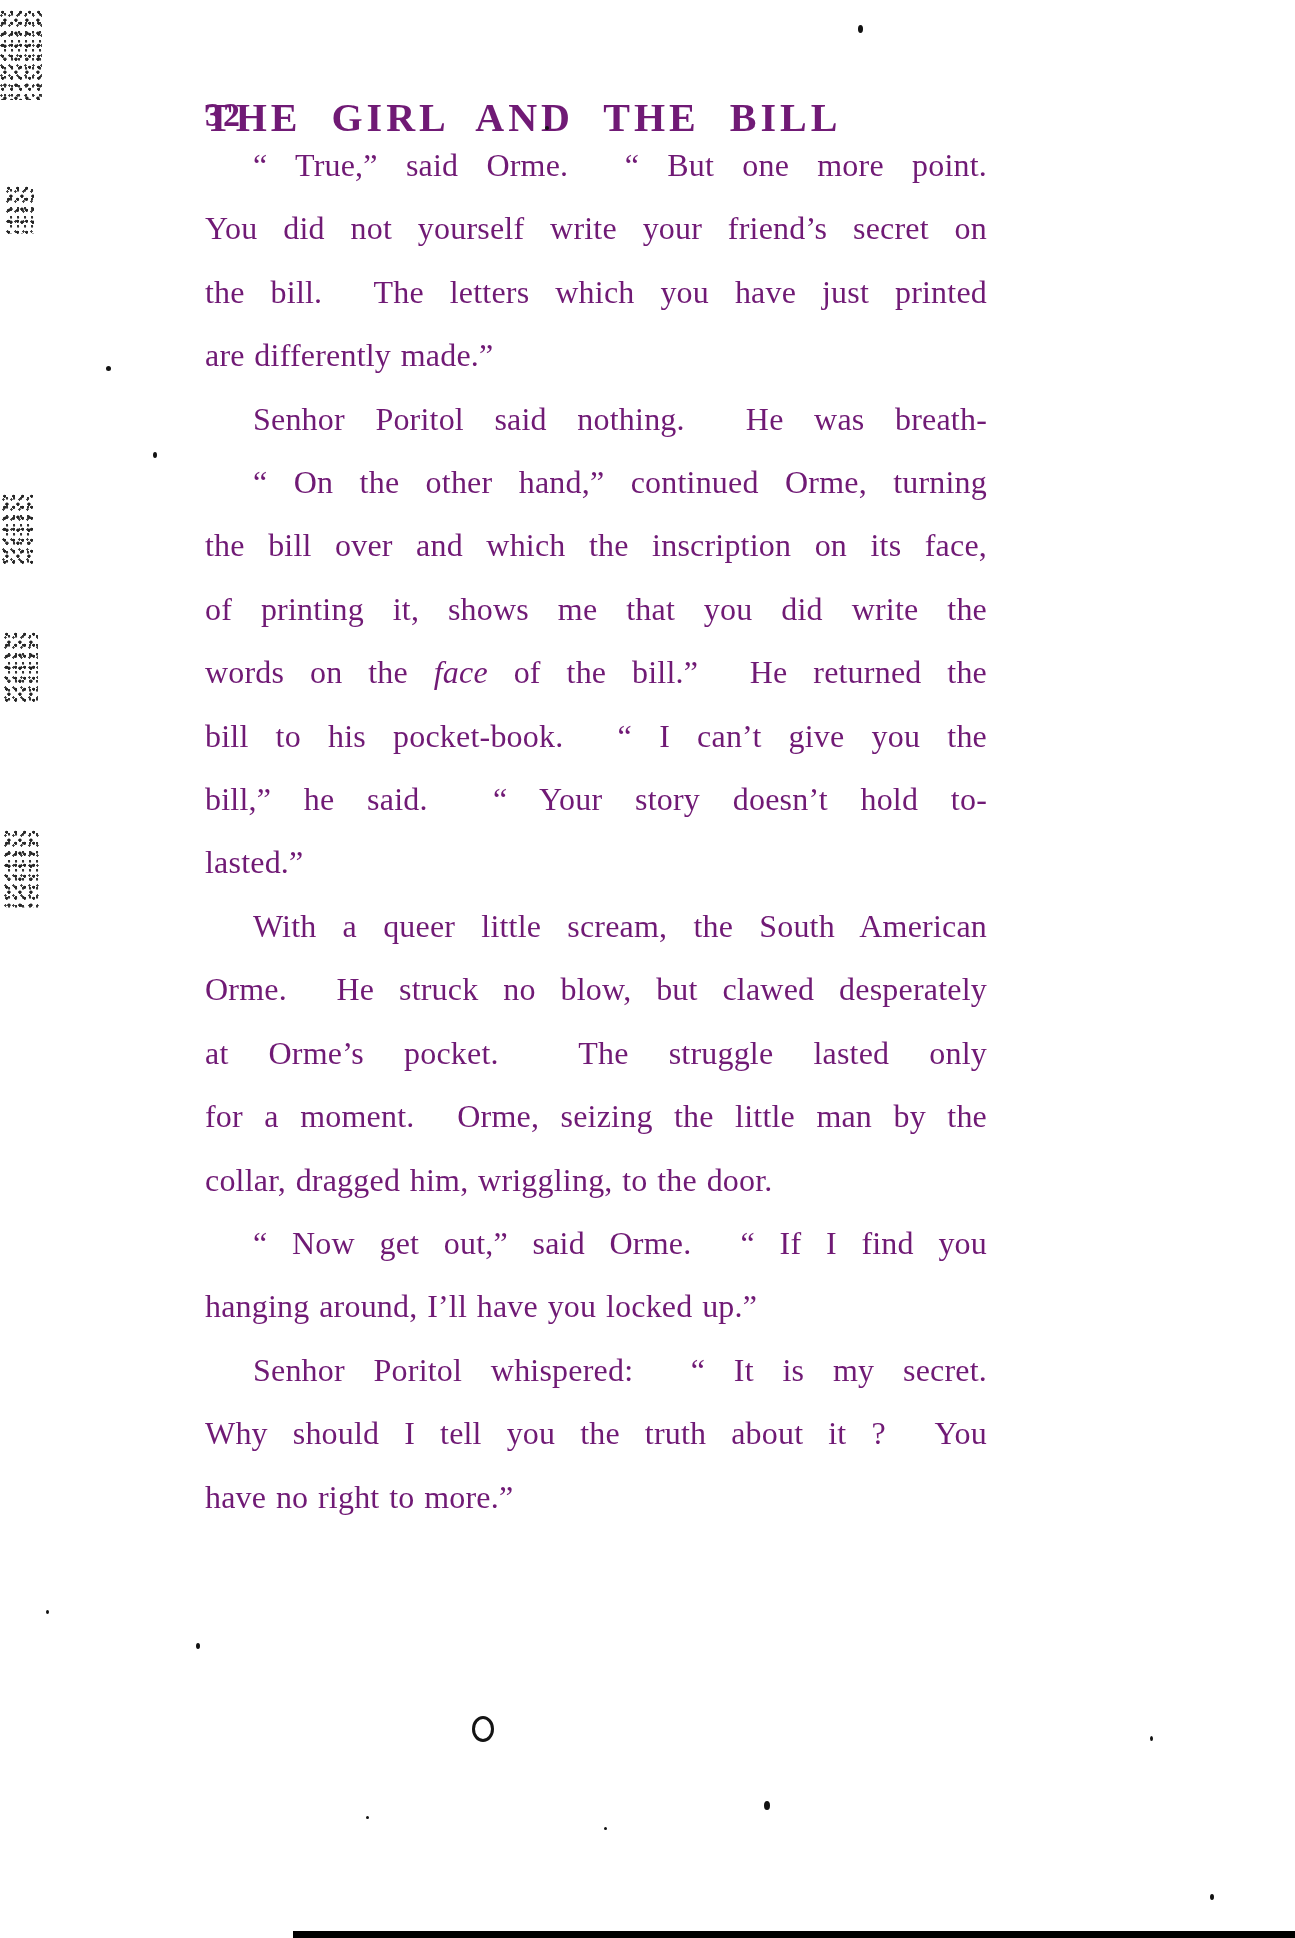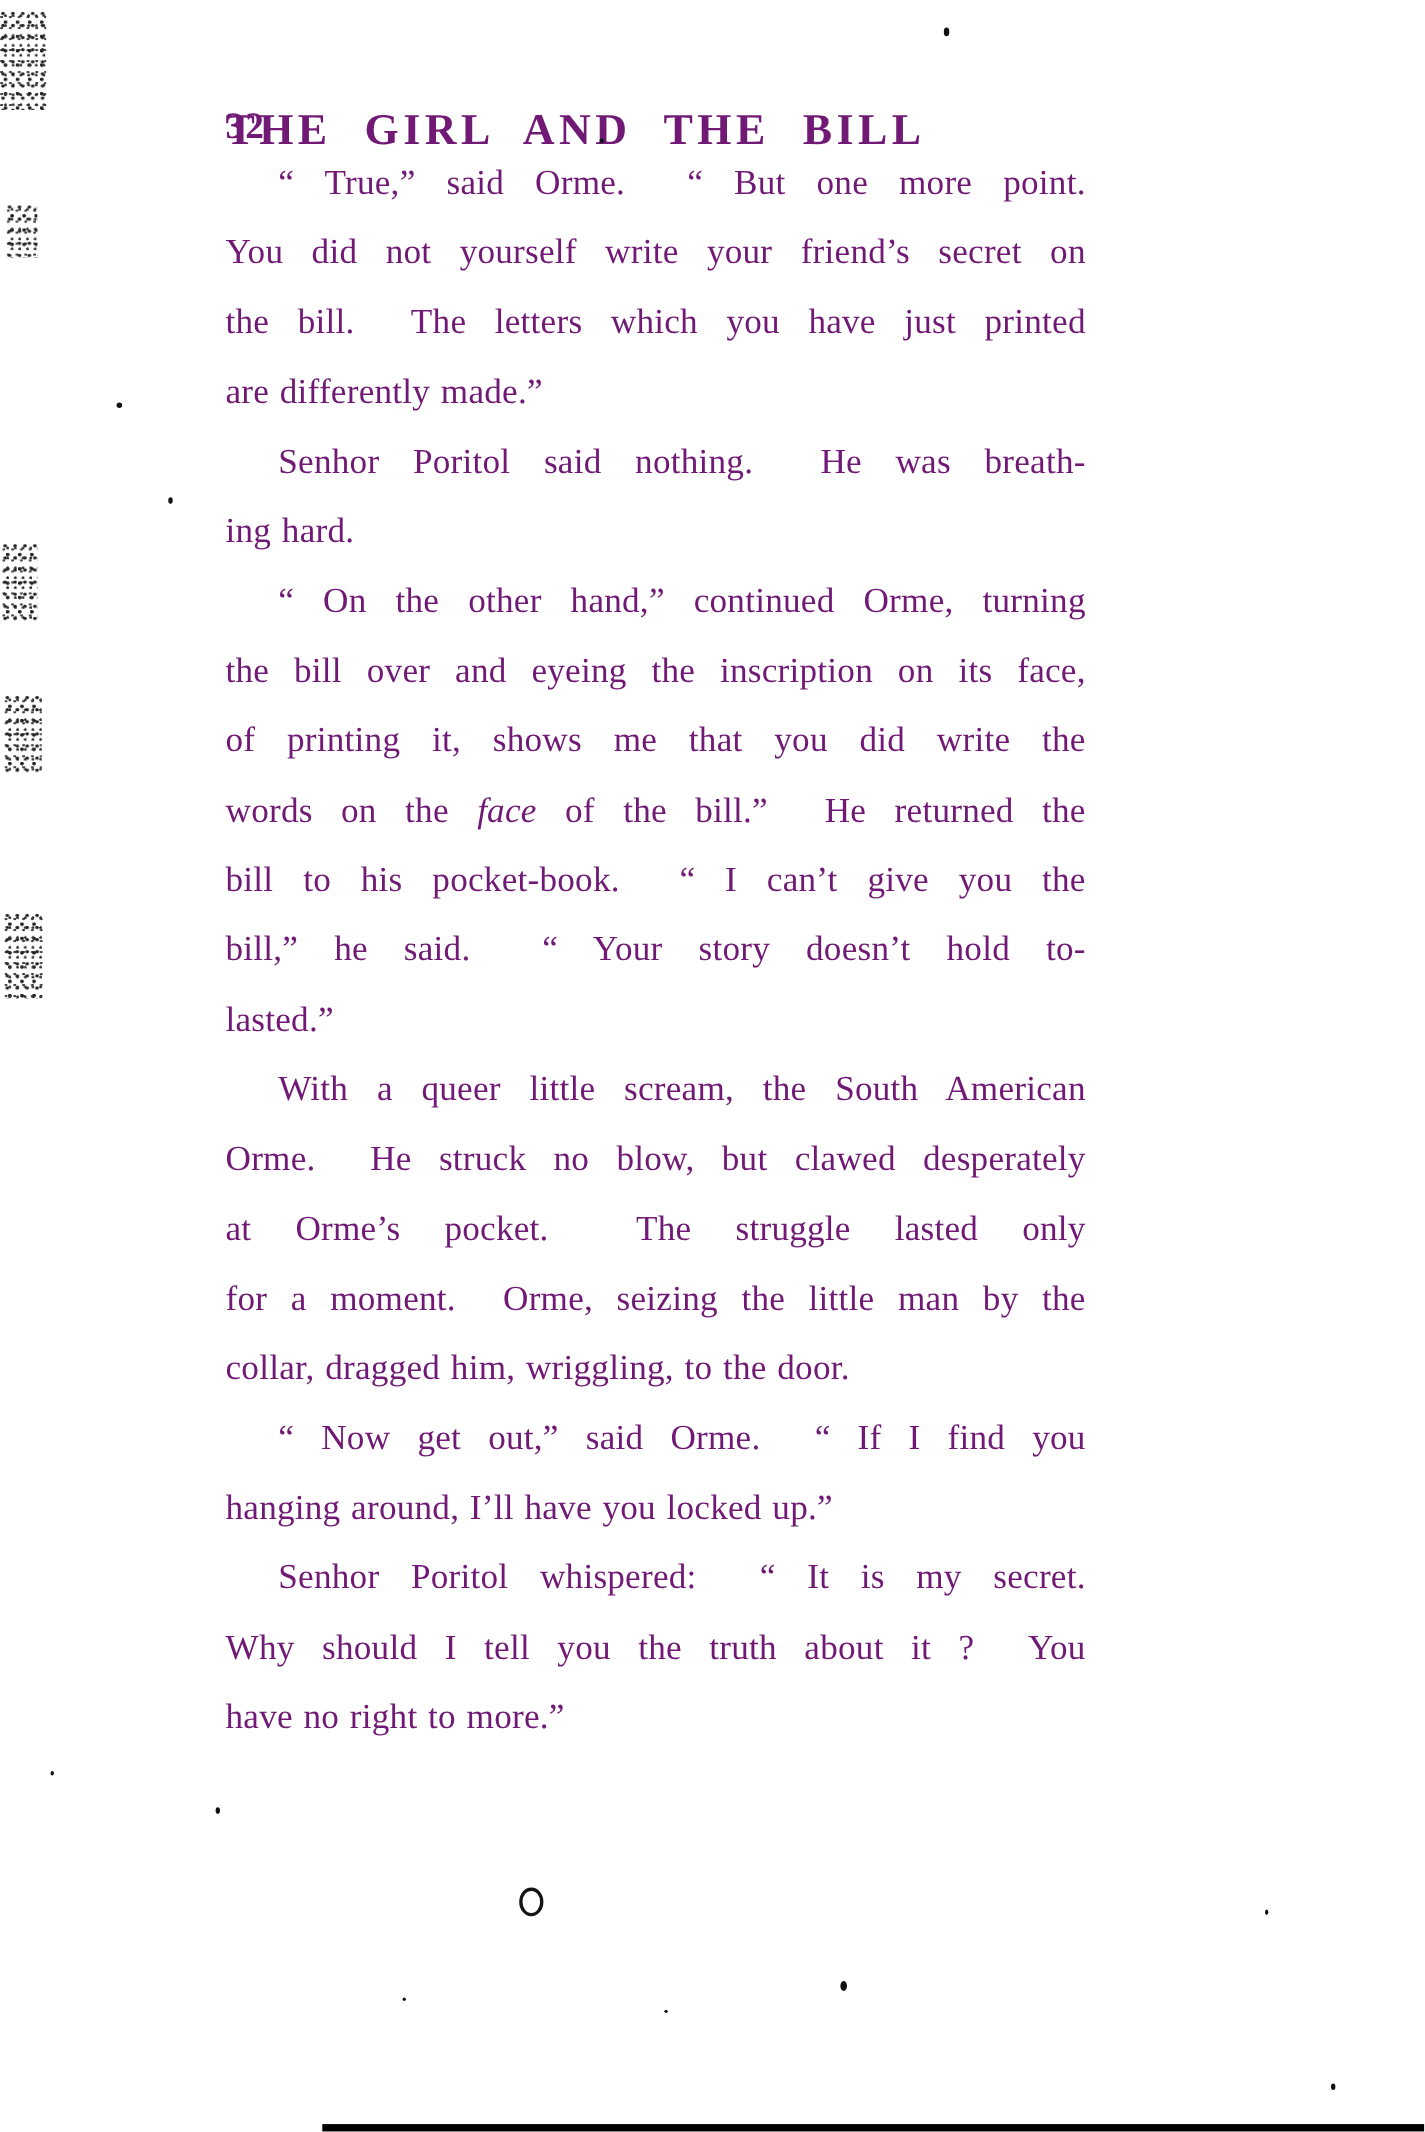--- a/index.html
+++ b/index.html
@@ -49,23 +49,22 @@
     <span class="pagenum">32</span>
     <span class="head-title">THE GIRL AND THE BILL</span>
   </header>
 
   <div class="body-text">
       <div class="line j ind"><span>“ True,” said Orme.&nbsp; “ But one more point.</span></div>
       <div class="line j"><span>You did not yourself write your friend’s secret on</span></div>
       <div class="line j"><span>the bill.&nbsp; The letters which you have just printed</span></div>
       <div class="line"><span>are differently made.”</span></div>
       <div class="line j ind"><span>Senhor Poritol said nothing.&nbsp; He was breath-</span></div>
-      <div class="line"><span>ing hard.</span></div>
       <div class="line j ind"><span>“ On the other hand,” continued Orme, turning</span></div>
-      <div class="line j"><span>the bill over and eyeing the inscription on its face,</span></div>
+      <div class="line j"><span>the bill over and which the inscription on its face,</span></div>
       <div class="line j"><span>of printing it, shows me that you did write the</span></div>
       <div class="line j"><span>words on the </span><span class="it">face</span><span> of the bill.”&nbsp; He returned the</span></div>
       <div class="line j"><span>bill to his pocket-book.&nbsp; “ I can’t give you the</span></div>
       <div class="line j"><span>bill,” he said.&nbsp; “ Your story doesn’t hold to-</span></div>
       <div class="line"><span>lasted.”</span></div>
       <div class="line j ind"><span>With a queer little scream, the South American</span></div>
       <div class="line j"><span>Orme.&nbsp; He struck no blow, but clawed desperately</span></div>
       <div class="line j"><span>at Orme’s pocket.&nbsp; The struggle lasted only</span></div>
       <div class="line j"><span>for a moment.&nbsp; Orme, seizing the little man by the</span></div>
       <div class="line"><span>collar, dragged him, wriggling, to the door.</span></div>

